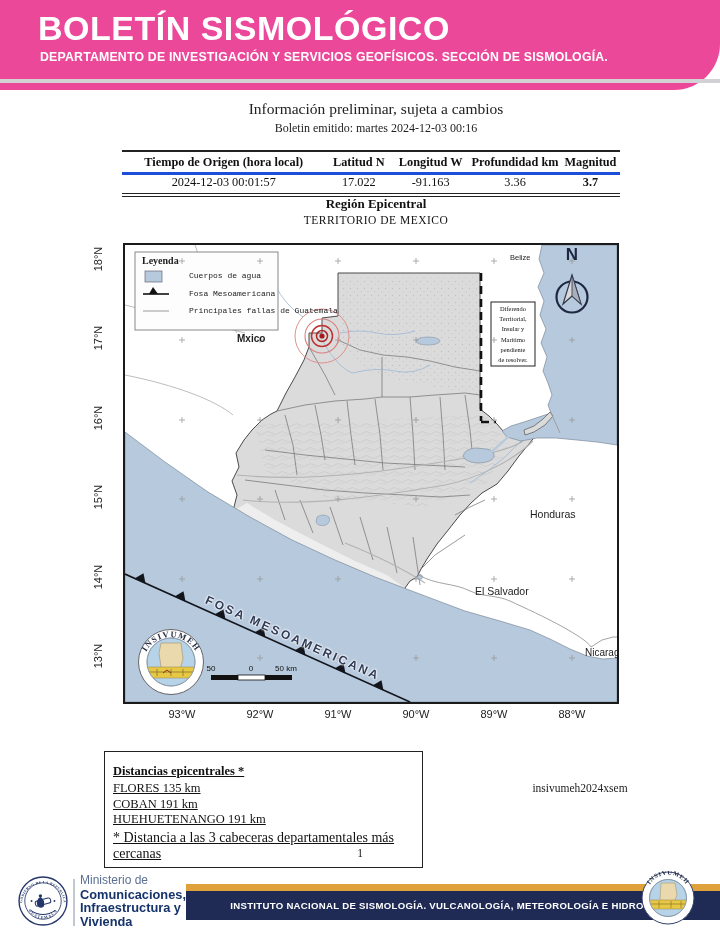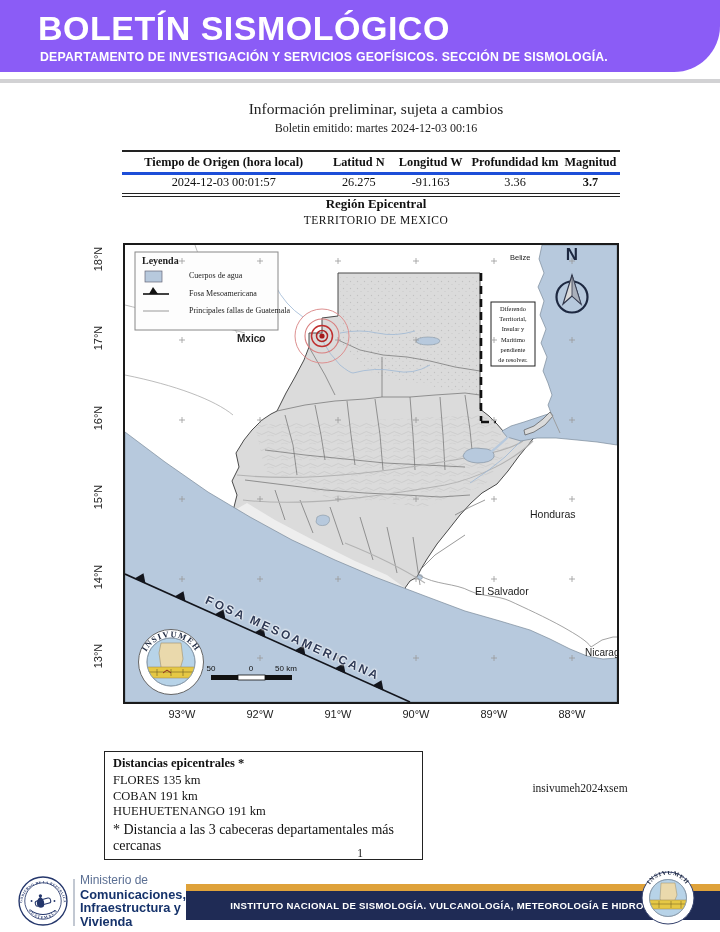--- a/index.html
+++ b/index.html
@@ -1,21 +1,21 @@
 <!DOCTYPE html>
 <html><head>
 <meta charset="utf-8">
 <style>
   html,body{margin:0;padding:0;background:#fff;}
   .page{position:relative;width:720px;height:932px;background:#fff;overflow:hidden;
         font-family:"Liberation Sans",sans-serif;color:#111;}
   .abs{position:absolute;}
 
   
-  .hdr{position:absolute;left:0;top:0;width:720px;height:72px;background:#8b5cf6;
+  .hdr{position:absolute;left:0;top:0;width:720px;height:90px;background:#ec4899;
        border-bottom-right-radius:46px;}
   .hdr-title{position:absolute;left:38px;top:9px;color:#fff;font-size:34px;font-weight:800;
        letter-spacing:.5px;white-space:nowrap;}
   .hdr-sub{position:absolute;left:40px;top:50px;color:#fff;font-size:12.3px;font-weight:700;
        letter-spacing:.2px;white-space:nowrap;}
   .hdr-shadow{position:absolute;left:0;top:79px;width:720px;height:4px;background:#d2d2d4;}
 
   
   .serif{font-family:"Liberation Serif",serif;margin-left:16px;}
   .info1{position:absolute;left:0;top:100px;width:720px;text-align:center;font-size:15.5px;color:#222;}
@@ -32,38 +32,38 @@
   
   .rtitle{position:absolute;left:0;top:196px;width:720px;text-align:center;font-size:13px;font-weight:700;}
   .rterr{position:absolute;left:0;top:214px;width:720px;text-align:center;font-size:11.5px;letter-spacing:.5px;}
 
   
   #map{position:absolute;left:123px;top:243px;width:492px;height:457px;border:2px solid #1a1a1a;
        background:#fff;overflow:hidden;}
   #map svg{position:absolute;left:0;top:0;}
   .mlabel{position:absolute;color:#1c1c1c;white-space:nowrap;}
   .leg-title{font-family:"Liberation Serif",serif;font-weight:700;font-size:10px;}
-  .leg-item{font-family:Liberation Serif, serif;font-size:8px;padding-left:16px;}
+  .leg-item{font-family:Liberation Mono, monospace;font-size:8px;padding-left:16px;}
   .disc{position:absolute;left:366px;top:59px;width:44px;text-align:center;
         font-family:"Liberation Serif",serif;font-size:6.4px;line-height:10.2px;color:#111;}
   .trench-label{position:absolute;left:84px;top:348px;transform:rotate(24deg);transform-origin:left top;
         font-size:12px;font-weight:700;letter-spacing:2.5px;color:#2f3a56;
         text-shadow:0 0 2px #fff,0 0 2px #fff,0 0 3px #fff;white-space:nowrap;}
   .north-n{position:absolute;left:431px;top:0px;width:32px;text-align:center;
         font-size:17px;font-weight:800;color:#1d2840;}
   .sb-num{position:absolute;font-size:8px;color:#111;width:30px;text-align:center;}
 
   
   .lat-tick{position:absolute;width:44px;text-align:center;font-size:11px;color:#222;
         transform:rotate(-90deg);}
   .lon-tick{position:absolute;width:44px;text-align:center;font-size:11px;color:#222;}
 
   
   .dist{position:absolute;left:104px;top:751px;width:301px;border:1.3px solid #222;background:#fff;
-        font-family:"Liberation Serif",serif;padding:4px 8px 5px;}
+        font-family:"Liberation Serif",serif;padding:12px 8px 5px;text-decoration:underline;}
   .dist .t{font-size:12.5px;font-weight:700;margin-bottom:2px;}
   .dist .i{font-size:12.5px;line-height:15.5px;}
   .dist .f{font-size:14px;margin-top:2px;}
   .code{position:absolute;left:495px;top:782px;width:170px;text-align:center;
         font-family:"Liberation Serif",serif;font-size:11.5px;color:#222;}
   .pageno{position:absolute;left:0;top:847px;width:720px;text-align:center;
         font-family:"Liberation Serif",serif;font-size:11.5px;}
 
   
   .f-divider{position:absolute;left:73px;top:879px;width:1.5px;height:47px;background:#c2c8d2;}
@@ -96,21 +96,21 @@
           <th style="width:212px">Tiempo de Origen (hora local)</th>
           <th style="width:66px">Latitud N</th>
           <th style="width:76px">Longitud W</th>
           <th style="width:88px">Profundidad km</th>
           <th style="width:56px">Magnitud</th>
         </tr>
       </thead>
       <tbody>
         <tr>
           <td>2024-12-03 00:01:57</td>
-          <td>26.275</td>
+          <td>17.022</td>
           <td>-91.163</td>
           <td>3.36</td>
           <td class="mag">3.7</td>
         </tr>
       </tbody>
     </table>
   </div>
 
   <div class="rtitle serif">Región Epicentral</div>
   <div class="rterr serif">TERRITORIO DE MEXICO</div>

